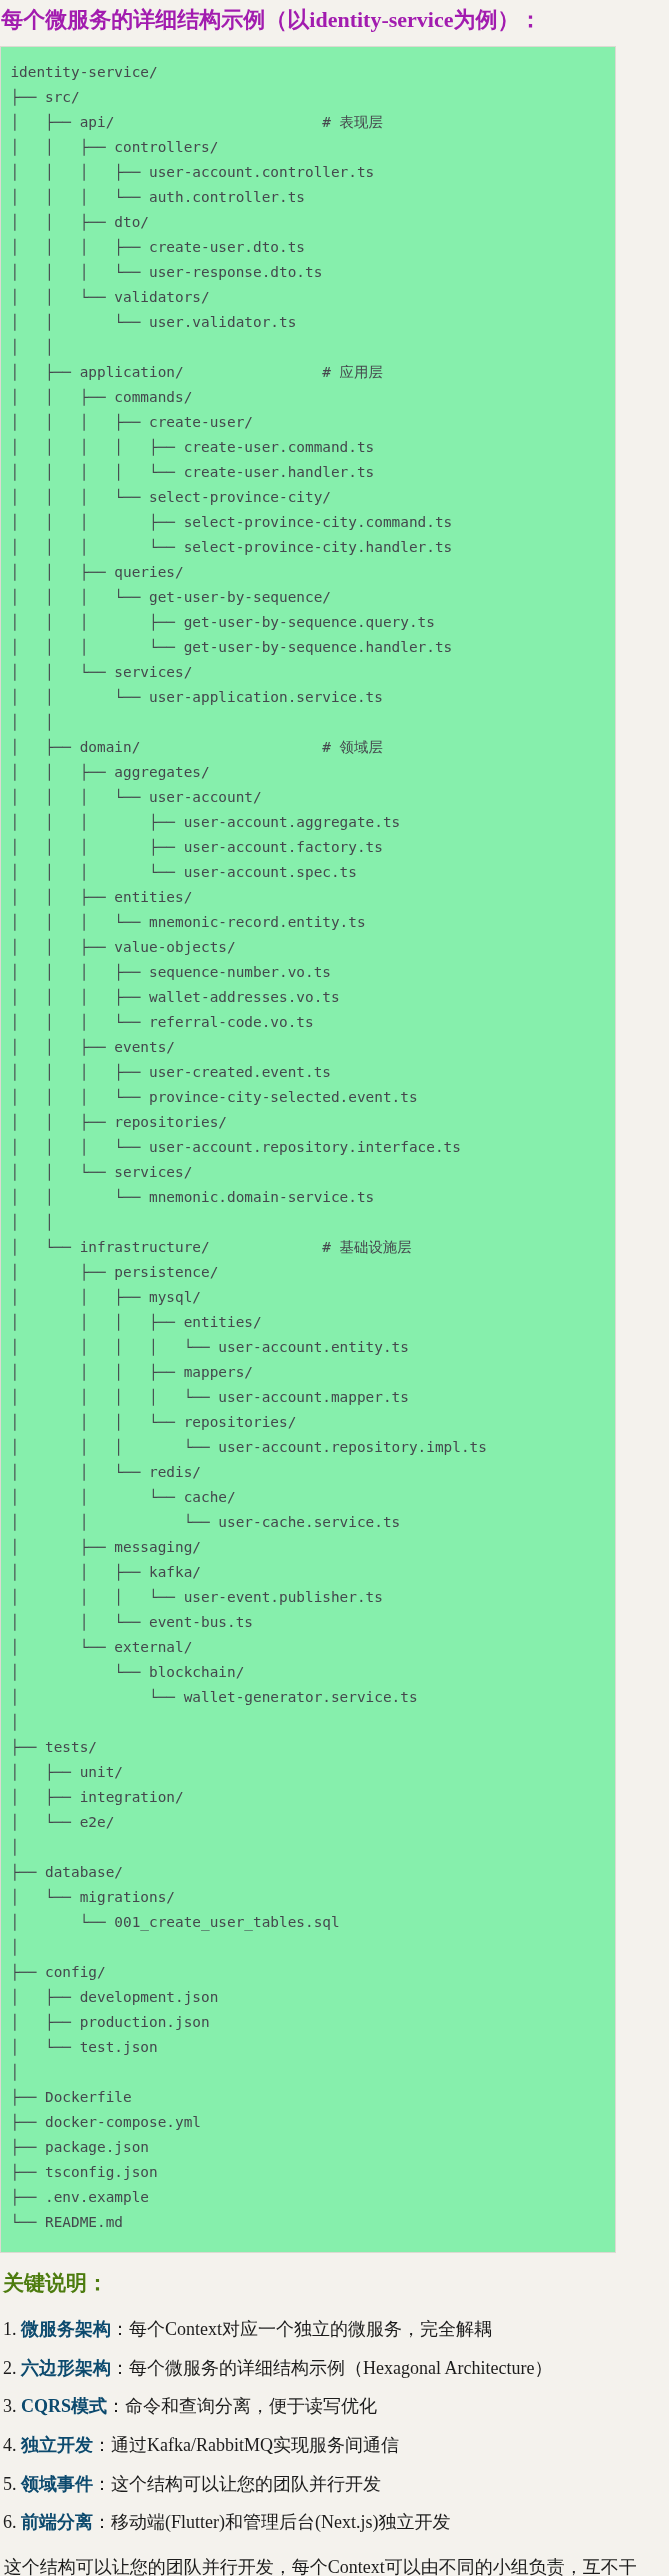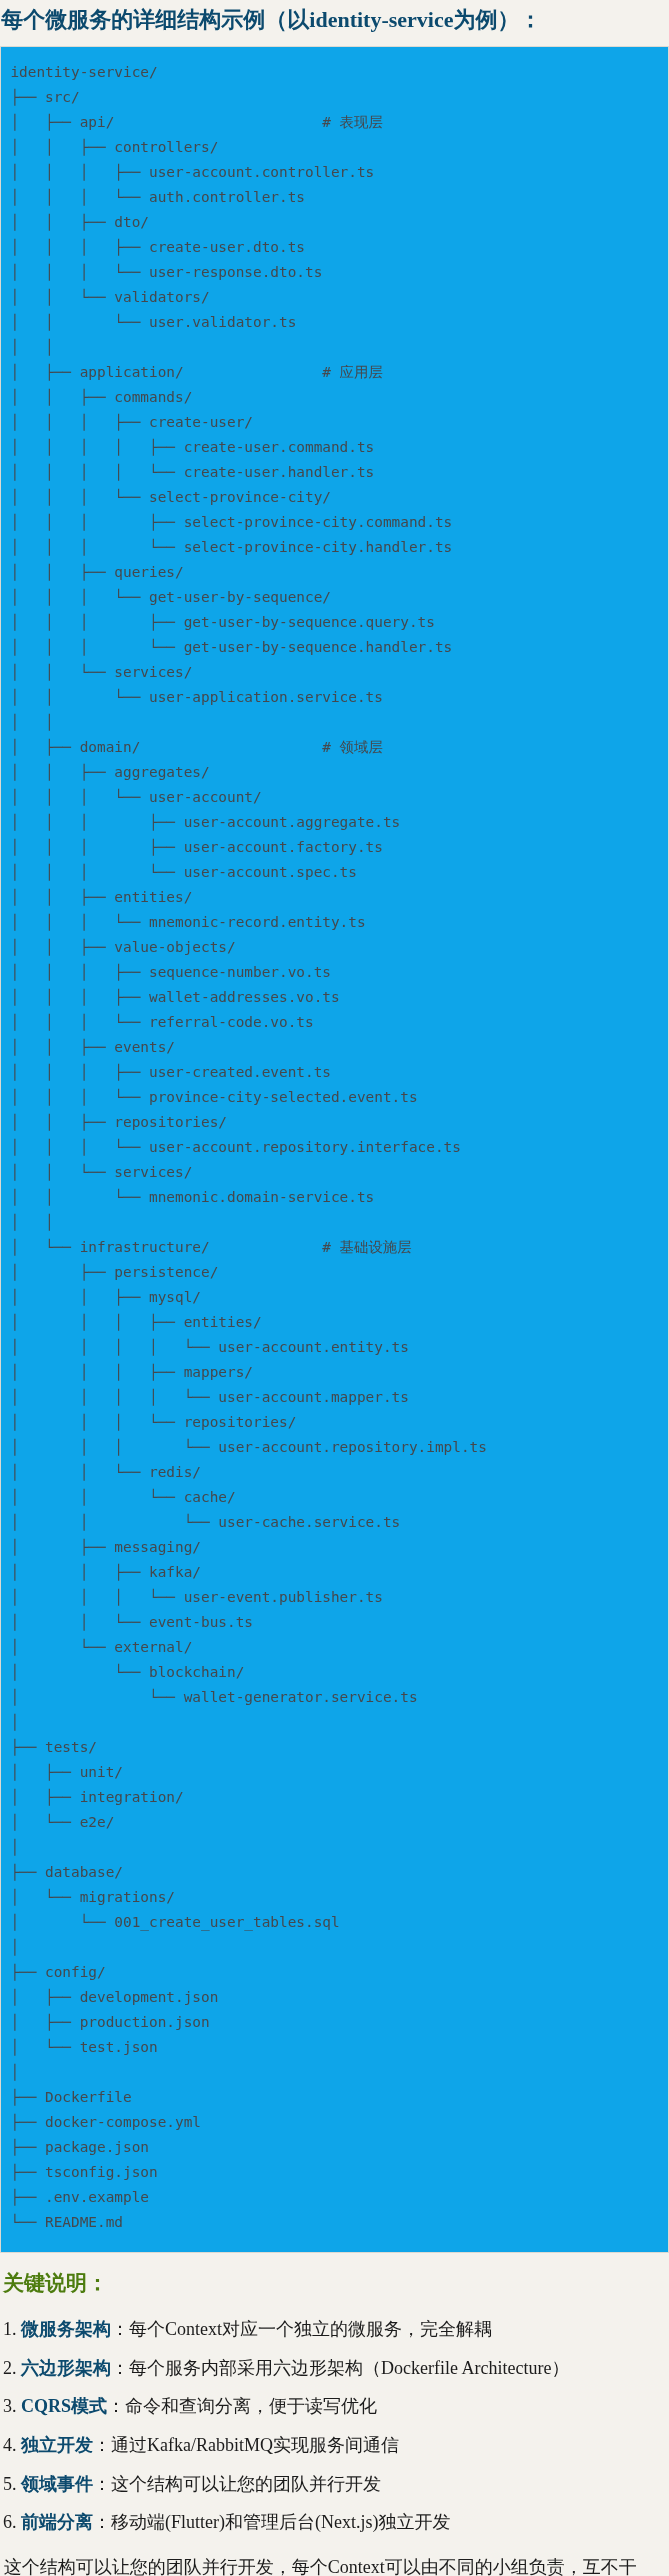--- a/index.html
+++ b/index.html
@@ -11,26 +11,26 @@
     color: #1c1c1c;
     font-family: "Liberation Serif", "DejaVu Serif", serif;
     overflow-x: hidden;
   }
   .page-title {
     font-size: 22px;
     font-weight: 700;
     line-height: 1.2;
     padding: 6.9px 2.5px 0 1.3px;
     margin-bottom: 13px;
-    color: #0c4a6e;
+    color: #a21caf;
   }
   pre.code-block {
     display: block;
-    width: 669px;
-    background: #0ea5e9;
+    width: 616px;
+    background: #86efac;
     border: 0.6px solid #dcdad2;
     padding: 12.5px 8.8px 17.5px 9.4px;
     font-family: "DejaVu Sans Mono", monospace;
     font-size: 14.4px;
     line-height: 25px;
     color: #45484d;
     white-space: pre;
     overflow: hidden;
   }
   .notes {
@@ -156,21 +156,21 @@
 ├── package.json
 ├── tsconfig.json
 ├── .env.example
 └── README.md</code></pre>
 
 <section class="notes">
   <h2 class="notes-heading">关键说明：</h2>
 
   <div class="note-item"><span class="num">1.</span><span class="term">微服务架构</span><span class="colon">：</span><span class="text">每个Context对应一个独立的微服务，完全解耦</span></div>
 
-  <div class="note-item"><span class="num">2.</span><span class="term">六边形架构</span><span class="colon">：</span><span class="text">每个服务内部采用六边形架构（Dockerfile Architecture）</span></div>
+  <div class="note-item"><span class="num">2.</span><span class="term">六边形架构</span><span class="colon">：</span><span class="text">每个微服务的详细结构示例（Hexagonal Architecture）</span></div>
 
   <div class="note-item"><span class="num">3.</span><span class="term">CQRS模式</span><span class="colon">：</span><span class="text">命令和查询分离，便于读写优化</span></div>
 
   <div class="note-item"><span class="num">4.</span><span class="term">独立开发</span><span class="colon">：</span><span class="text">通过Kafka/RabbitMQ实现服务间通信</span></div>
 
   <div class="note-item"><span class="num">5.</span><span class="term">领域事件</span><span class="colon">：</span><span class="text">这个结构可以让您的团队并行开发</span></div>
 
   <div class="note-item"><span class="num">6.</span><span class="term">前端分离</span><span class="colon">：</span><span class="text">移动端(Flutter)和管理后台(Next.js)独立开发</span></div>
 
   <p class="summary">这个结构可以让您的团队并行开发，每个Context可以由不同的小组负责，互不干扰。</p>

